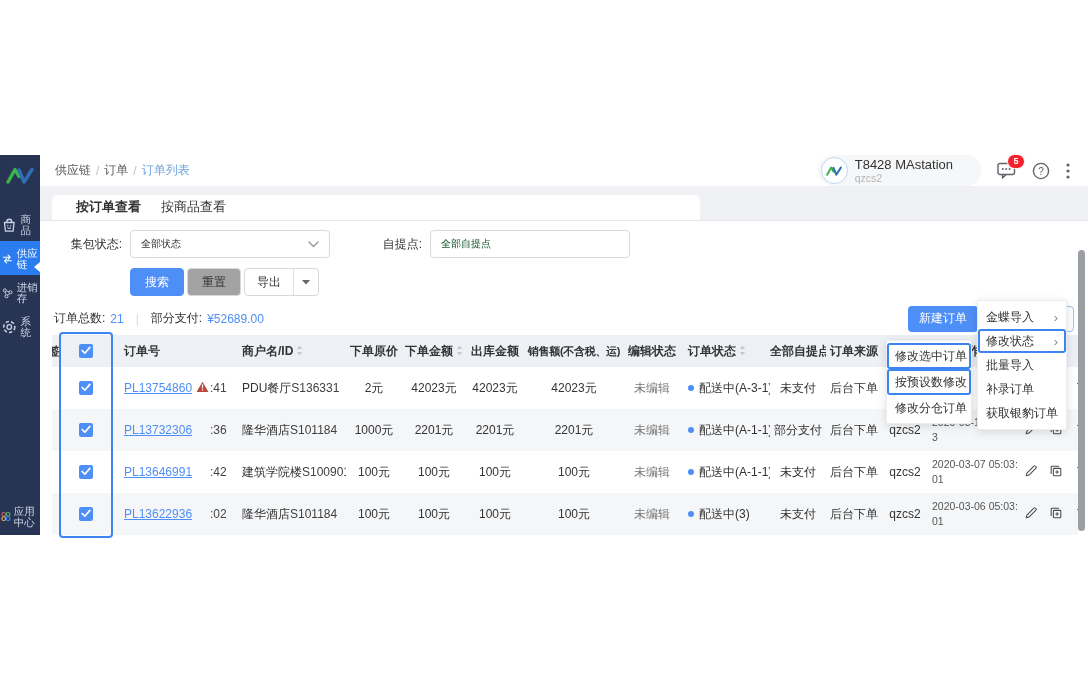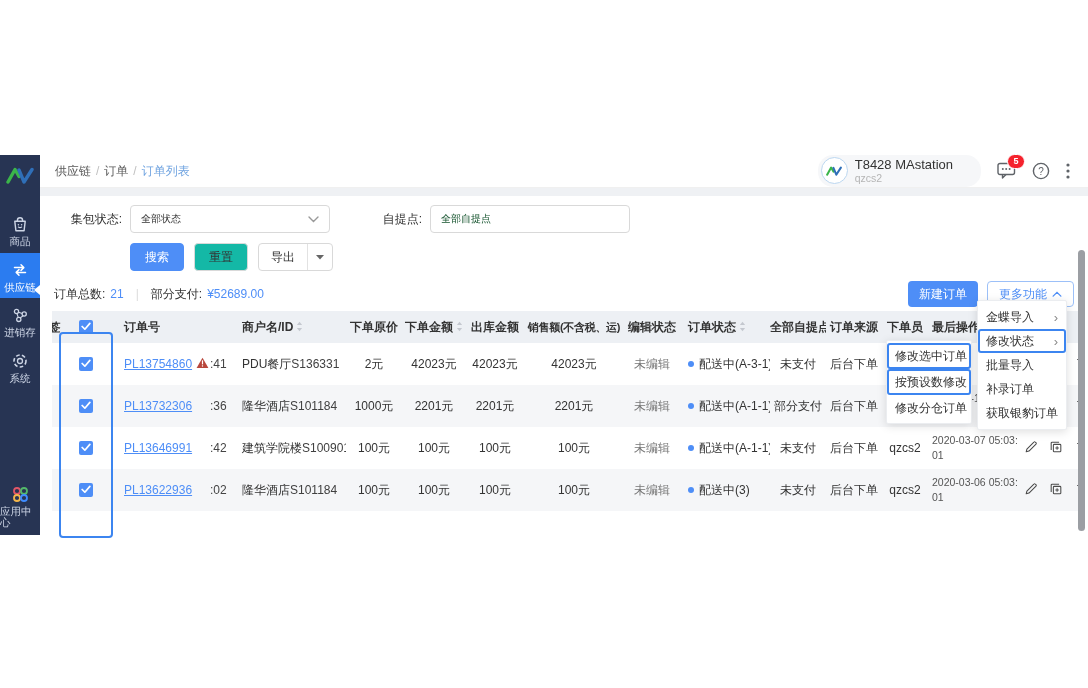--- a/index.html
+++ b/index.html
@@ -3,21 +3,21 @@
 <meta charset="utf-8">
 <style>
   html,body{margin:0;padding:0;background:#fff;}
   .canvas{position:relative;width:1088px;height:688px;background:#fff;overflow:hidden;
           font-family:"Liberation Sans","DejaVu Sans",sans-serif;}
   .app{position:absolute;left:0;top:155px;width:1088px;height:380px;display:flex;background:#fff;}
 
   
   .sidebar{width:40px;background:#273453;flex-shrink:0;display:flex;flex-direction:column;align-items:center;padding-top:6px;box-sizing:border-box;}
   .logo{height:28px;margin-bottom:18px;display:flex;align-items:center;justify-content:center;}
-  .side-item{width:40px;padding:7px 0 6px;display:flex;flex-direction:column;align-items:center;gap:2px;
+  .side-item{width:40px;padding:7px 0 6px;display:flex;flex-direction:row;align-items:center;gap:2px;
              color:#cdd5e5;font-size:10.5px;line-height:1;cursor:pointer;position:relative;box-sizing:border-box;}
   .side-item svg{display:block;}
   .side-item.active{background:#2b7cf0;color:#fff;}
   .side-item.active::after{content:"";position:absolute;right:0;bottom:3px;width:0;height:0;
              border-top:5px solid transparent;border-bottom:5px solid transparent;border-right:6px solid #fff;}
   .side-spacer{flex:1;}
   .side-bottom{padding-bottom:8px;}
 
   
   .main{flex:1;display:flex;flex-direction:column;min-width:0;background:#fff;}
@@ -43,23 +43,23 @@
   .tab{font-size:13px;color:#333;cursor:pointer;}
   .tab.active{font-weight:bold;}
 
   .filtercard{background:#fff;padding:8px 0 6px 12px;}
   .filter-row{display:flex;align-items:center;height:30px;}
   .flabel{width:70px;text-align:right;font-size:12px;color:#333;margin-right:8px;}
   .select,.tinput{width:178px;height:26px;border:1px solid #d9d9d9;border-radius:4px;background:#fff;
          display:flex;align-items:center;justify-content:space-between;padding:0 10px;font-size:10px;color:#333;cursor:pointer;}
   .f2label{width:46px;text-align:right;font-size:12px;color:#333;margin-left:46px;margin-right:8px;}
   .tinput{color:#14532d;cursor:text;}
-  .btn-row{display:flex;align-items:center;gap:10px;margin:9px 0 0 78px;height:28px;}
+  .btn-row{display:flex;align-items:center;gap:3px;margin:9px 0 0 78px;height:28px;}
   .btn{height:28px;padding:0 14px;font-size:12px;border-radius:4px;display:inline-flex;align-items:center;justify-content:center;
-       box-sizing:border-box;cursor:pointer;background:#14b8a6;border:1px solid #d9d9d9;color:#333;}
+       box-sizing:border-box;cursor:pointer;background:#a3a3a3;border:1px solid #d9d9d9;color:#333;}
   .btn-primary{background:#4e8ef7;border-color:#4e8ef7;color:#fff;}
   .btn-group{display:inline-flex;border:1px solid #d9d9d9;border-radius:4px;height:28px;box-sizing:border-box;}
   .btn-group .bg-main{padding:0 12px;font-size:12px;color:#333;display:flex;align-items:center;cursor:pointer;}
   .btn-group .bg-caret{width:24px;border-left:1px solid #e2e2e2;display:flex;align-items:center;justify-content:center;cursor:pointer;}
 
   .summary-row{background:#fff;display:flex;align-items:center;padding:2px 14px 2px 14px;height:30px;font-size:12px;color:#333;}
   .sum-num{color:#4e8ef7;margin-left:5px;}
   .sum-div{color:#dcdcdc;margin:0 12px;}
   .btn-sm{height:26px;padding:0 11px;font-size:12px;border-radius:4px;display:inline-flex;align-items:center;cursor:pointer;box-sizing:border-box;}
   .btn-new{background:#4e8ef7;color:#fff;margin-left:auto;}
@@ -219,20 +219,26 @@
               <circle cx="2" cy="2" r="1.6" fill="#5f6368"></circle>
                 <circle cx="2" cy="8" r="1.6" fill="#5f6368"></circle>
                 <circle cx="2" cy="14" r="1.6" fill="#5f6368"></circle>
             </svg>
           </div>
         </div>
       </header>
 
       <div class="graygap"></div>
 
+      <div class="tabstrip">
+        <div class="tabs-card">
+          <span class="tab active">按订单查看</span>
+          <span class="tab">按商品查看</span>
+        </div>
+      </div>
 
       <div class="filtercard">
         <div class="filter-row">
           <span class="flabel">集包状态:</span>
           <div class="select">
             <span>全部状态</span>
             <svg width="11" height="7" viewBox="0 0 11 7">
               <path d="M1 1 L5.5 5.5 L10 1" fill="none" stroke="#999" stroke-width="1.4" stroke-linecap="round"></path>
             </svg>
           </div>

